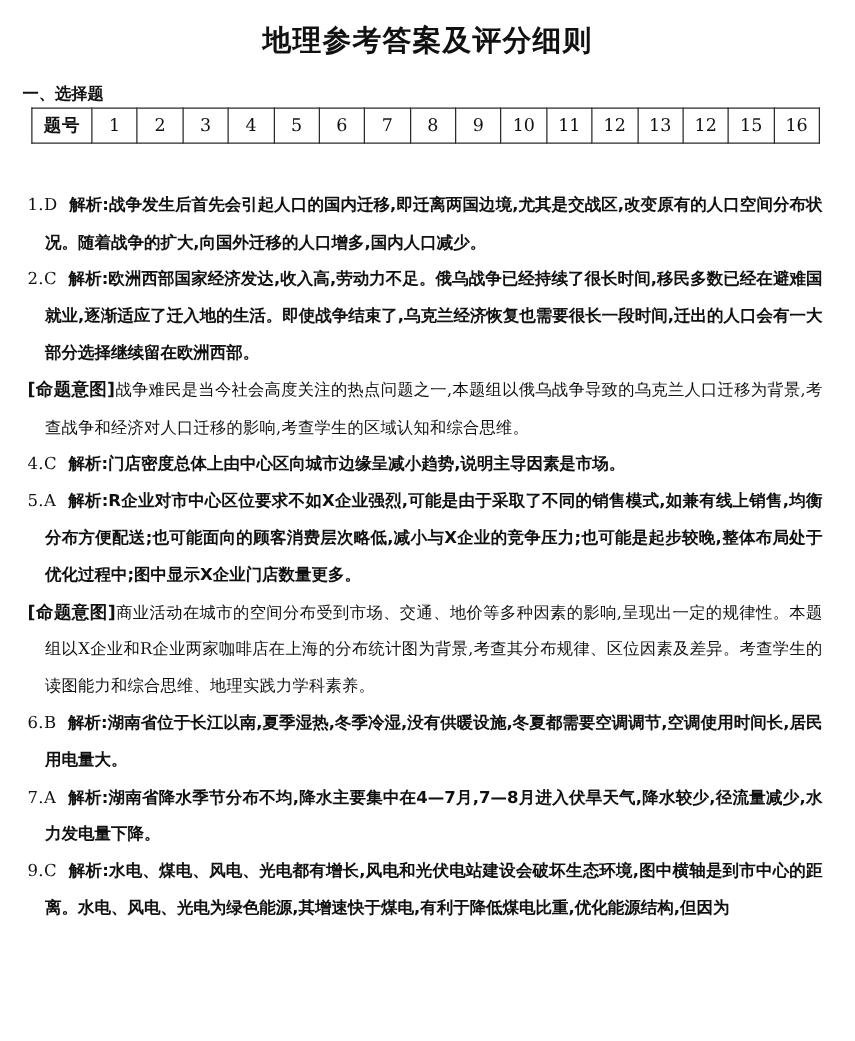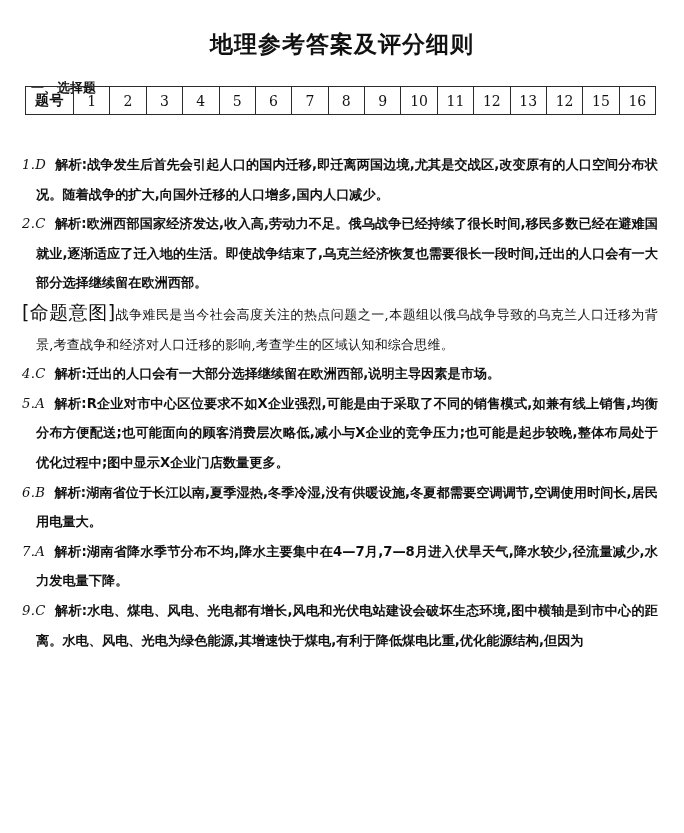--- a/index.html
+++ b/index.html
@@ -13,21 +13,21 @@
     overflow: hidden;
     font-family: "DejaVu Sans", "Liberation Sans", sans-serif;
     color: #1a1a1a;
     position: relative;
   }
 
   .page {
     width: 684px;
     height: 833px;
     box-sizing: border-box;
-    padding: 17px;
+    padding: 6px;
     position: relative;
     overflow: hidden;
   }
 
   
   .doc-title {
     text-align: center;
     font-family: "DejaVu Serif", "Liberation Serif", serif;
     font-weight: bold;
     font-size: 23px;
@@ -36,21 +36,21 @@
     padding-top: 13px;
     color: #111;
     line-height: 1.2;
   }
 
   
   .section-heading {
     font-family: "DejaVu Sans", "Liberation Sans", sans-serif;
     font-weight: bold;
     font-size: 13px;
-    margin: 17px;
+    margin: 4px;
     padding: 0 0 0 14px;
     position: absolute;
     top: 62px;
     left: 0;
     color: #111;
     letter-spacing: 0px;
   }
 
   
   .answer-table-wrap {
@@ -103,21 +103,20 @@
     text-align: justify;
     text-justify: inter-ideograph;
     font-family: "DejaVu Sans", "Liberation Sans", sans-serif;
     font-weight: bold;
     text-indent: 0;
   }
   .para .idx {
     font-family: "DejaVu Serif", "Liberation Serif", serif;
     font-weight: normal;
     letter-spacing: 0.3px;
-    font-style: italic;
   }
   .para .lead {
     font-weight: bold;
   }
   
   .para.numbered {
     padding-left: 22px;
     text-indent: 0;
   }
   .para.numbered .body {
@@ -128,22 +127,22 @@
   
   .para.intent {
     font-family: "DejaVu Serif", "Liberation Serif", serif;
     font-weight: normal;
     font-size: 13px;
     padding-left: 36px;
     letter-spacing: 0.2px;
   }
   .para.intent .tag {
     font-family: "DejaVu Sans", "Liberation Sans", sans-serif;
-    font-weight: normal;
-    font-size: 19px;
+    font-weight: bold;
+    font-size: 14px;
   }
 
   .para.hang {
     padding-left: 36px;
     text-indent: -14px;
   }
   .para.intent.hang {
     text-indent: -14px;
   }
 </style>
@@ -191,27 +190,30 @@
     <p class="para numbered hang">
       <span class="idx">2.C</span><span>&nbsp;&nbsp;</span><span class="lead">解析:</span><span class="body">欧洲西部国家经济发达,收入高,劳动力不足。俄乌战争已经持续了很长时间,移民多数已经在避难国就业,逐渐适应了迁入地的生活。即使战争结束了,乌克兰经济恢复也需要很长一段时间,迁出的人口会有一大部分选择继续留在欧洲西部。</span>
     </p>
 
     <p class="para intent hang">
       <span class="tag">[命题意图]</span><span class="body">战争难民是当今社会高度关注的热点问题之一,本题组以俄乌战争导致的乌克兰人口迁移为背景,考查战争和经济对人口迁移的影响,考查学生的区域认知和综合思维。</span>
     </p>
 
 
     <p class="para numbered hang">
-      <span class="idx">4.C</span><span>&nbsp;&nbsp;</span><span class="lead">解析:</span><span class="body">迁出的人口会有一大部分选择继续留在欧洲西部,说明主导因素是市场。</span>
+      <span class="idx">4.C</span><span>&nbsp;&nbsp;</span><span class="lead">解析:</span><span class="body">门店密度总体上由中心区向城市边缘呈减小趋势,说明主导因素是市场。</span>
     </p>
 
     <p class="para numbered hang">
       <span class="idx">5.A</span><span>&nbsp;&nbsp;</span><span class="lead">解析:</span><span class="body">R企业对市中心区位要求不如X企业强烈,可能是由于采取了不同的销售模式,如兼有线上销售,均衡分布方便配送;也可能面向的顾客消费层次略低,减小与X企业的竞争压力;也可能是起步较晚,整体布局处于优化过程中;图中显示X企业门店数量更多。</span>
     </p>
 
+    <p class="para intent hang">
+      <span class="tag">[命题意图]</span><span class="body">商业活动在城市的空间分布受到市场、交通、地价等多种因素的影响,呈现出一定的规律性。本题组以X企业和R企业两家咖啡店在上海的分布统计图为背景,考查其分布规律、区位因素及差异。考查学生的读图能力和综合思维、地理实践力学科素养。</span>
+    </p>
 
     <p class="para numbered hang">
       <span class="idx">6.B</span><span>&nbsp;&nbsp;</span><span class="lead">解析:</span><span class="body">湖南省位于长江以南,夏季湿热,冬季冷湿,没有供暖设施,冬夏都需要空调调节,空调使用时间长,居民用电量大。</span>
     </p>
 
     <p class="para numbered hang">
       <span class="idx">7.A</span><span>&nbsp;&nbsp;</span><span class="lead">解析:</span><span class="body">湖南省降水季节分布不均,降水主要集中在4—7月,7—8月进入伏旱天气,降水较少,径流量减少,水力发电量下降。</span>
     </p>
 
     <p class="para numbered hang">

